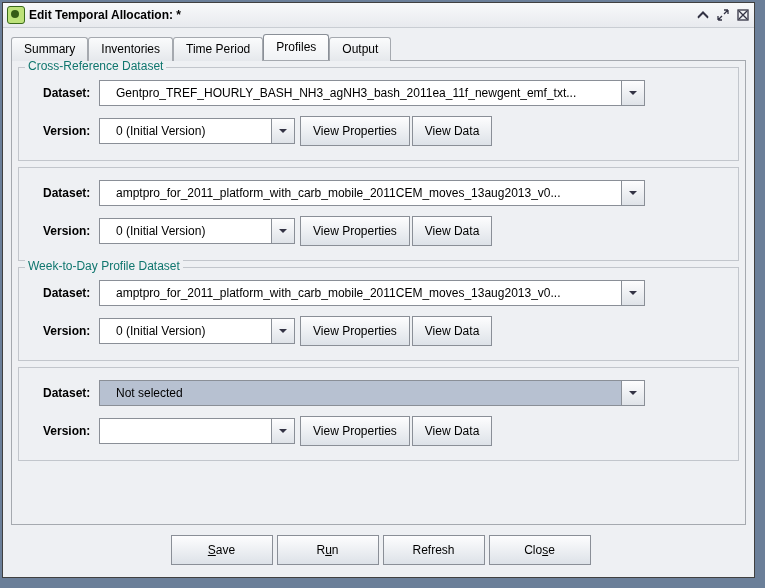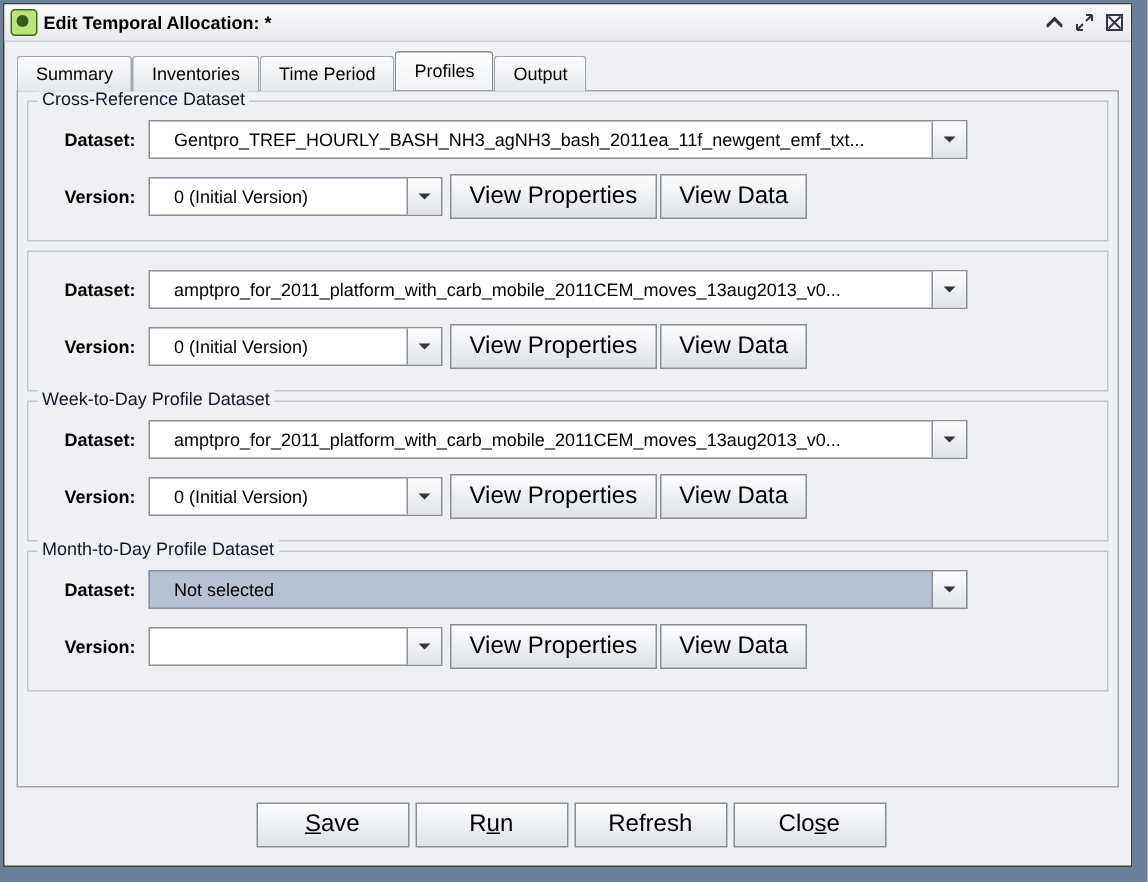--- a/index.html
+++ b/index.html
@@ -110,21 +110,21 @@
     margin-bottom: 6px;
     padding: 8px 8px 4px 8px;
     position: relative;
   }
   .group .group-title {
     position: absolute;
     top: -9px;
     left: 6px;
     background: #eef0f3;
     padding: 0 3px;
-    color: #0f172a;
+    color: #0f766e;
     font-size: 12px;
   }
 
   .row {
     display: flex;
     align-items: center;
     margin: 4px 0 10px 0;
   }
   .label {
     width: 56px;
@@ -164,21 +164,21 @@
 
   .btn {
     height: 28px;
     border: 1px solid #8a8f97;
     background: linear-gradient(#fdfdfe,#dde2e8);
     padding: 0 12px;
     margin-left: 4px;
     display: inline-flex;
     align-items: center;
     justify-content: center;
-    font-size: 16px;
+    font-size: 12px;
     cursor: default;
   }
   .row .btn { margin-left: 2px; }
   .row .btn:first-of-type { margin-left: 0; }
   .row .version-combo + .btn { margin-left: 5px; }
 
   .button-bar {
     display: flex;
     justify-content: center;
     gap: 0;
@@ -309,21 +309,20 @@
                   <path d="M0 2l4 4 4-4z" fill="#334"></path>
                 </svg>
               </div>
           </div>
           <div class="btn">View Properties</div>
           <div class="btn">View Data</div>
         </div>
       </div>
 
       <div class="group">
-        <span class="group-title">Month-to-Day Profile Dataset</span>
         <div class="row">
           <div class="label">Dataset:</div>
           <div class="combo dataset-combo disabled">
             <div class="combo-text">Not selected</div>
             <div class="combo-arrow">
                 <svg viewBox="0 0 8 8">
                   <path d="M0 2l4 4 4-4z" fill="#334"></path>
                 </svg>
               </div>
           </div>

